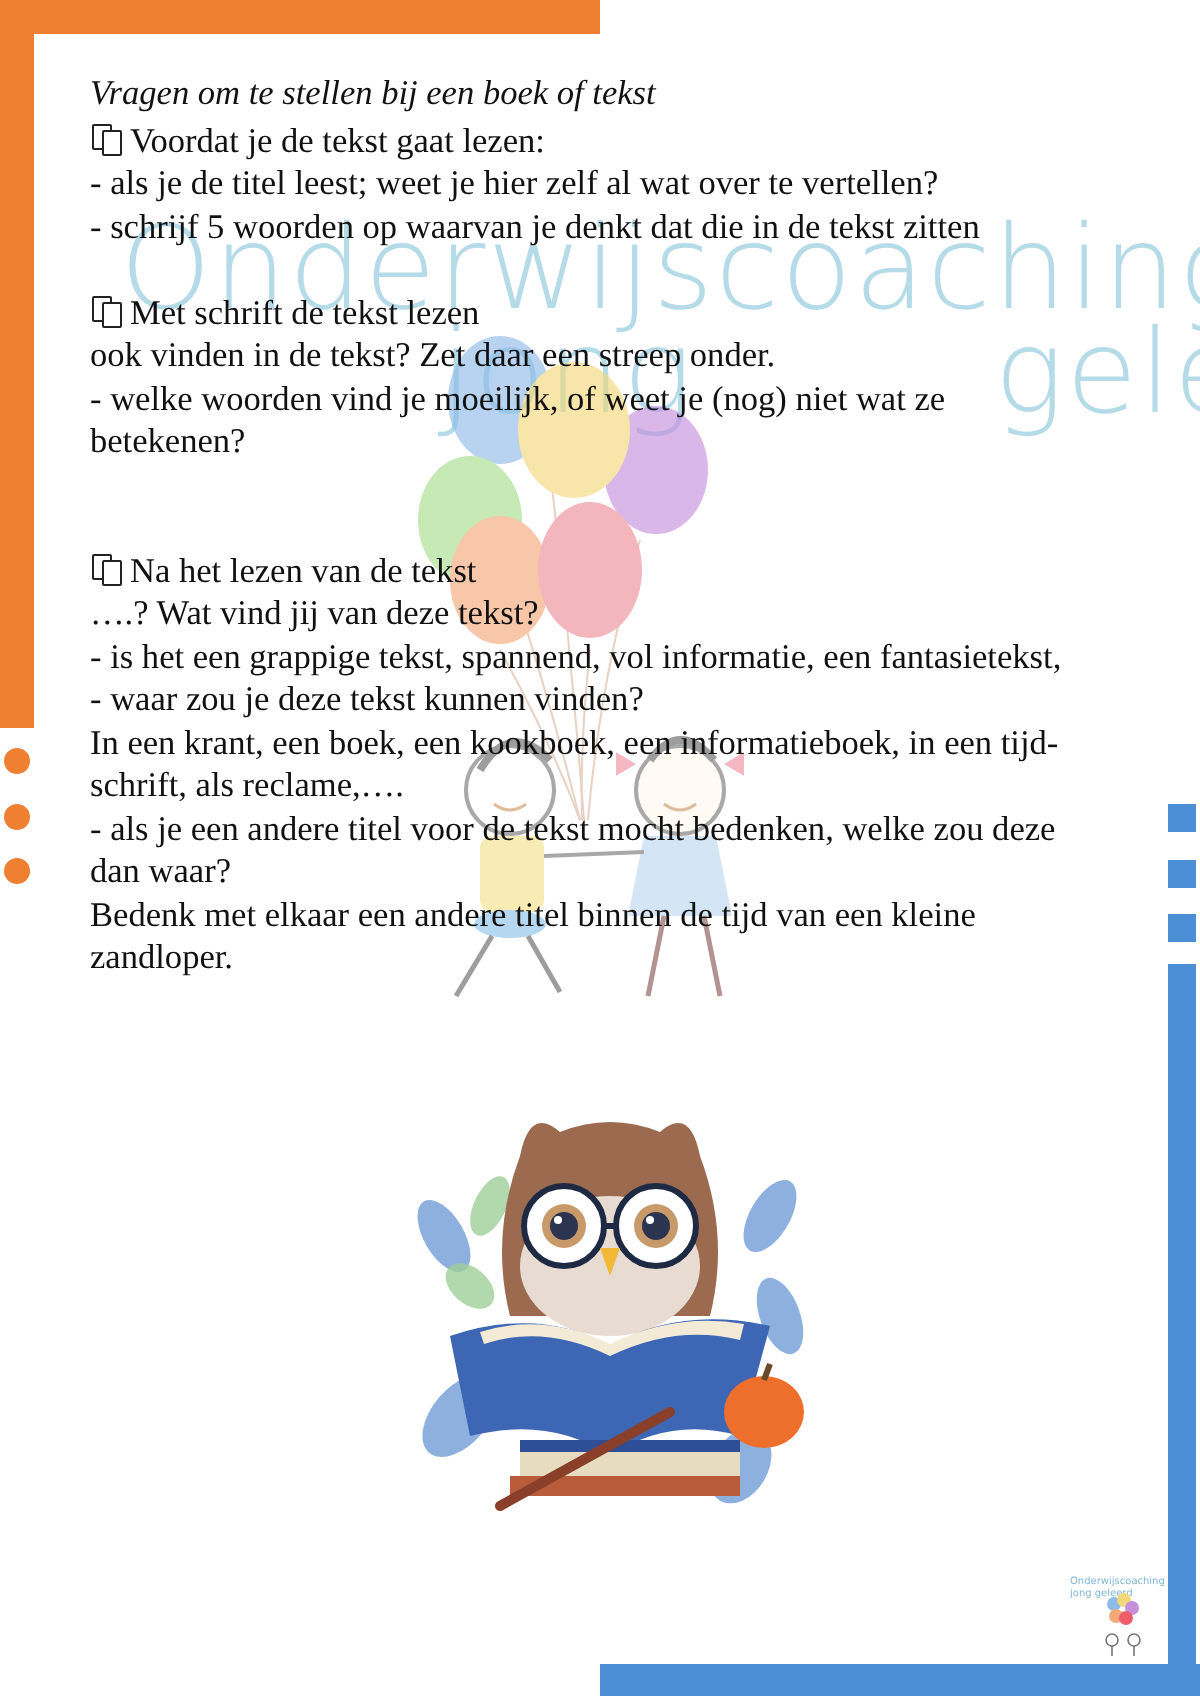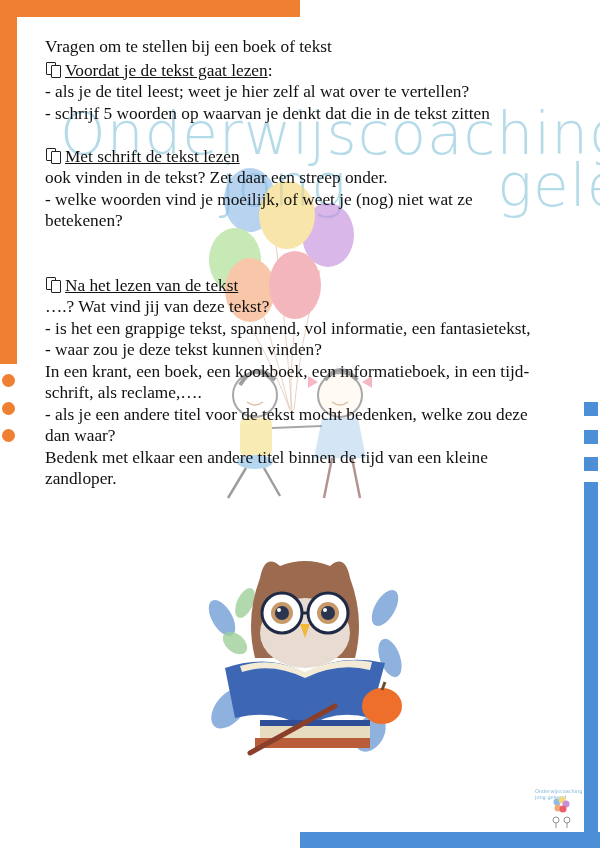--- a/index.html
+++ b/index.html
@@ -20,22 +20,22 @@
     .wm1 { left: 60px; top: 100px; font-size: 58px; }
     .wm2 { left: 220px; top: 152px; font-size: 58px; }
     .wm2 .gap { display: inline-block; width: 150px; }
 
     
     .illus { position: absolute; left: 200px; top: 150px; width: 180px; height: 350px; opacity: 0.85; }
 
     
     .content { position: absolute; left: 45px; top: 36px; width: 520px; font-size: 17.3px; line-height: 21.5px; }
     .content p { margin: 0; }
-    .title { margin-bottom: 2px !important; }
-    .heading { text-decoration: underline; }
+    .title { margin-bottom: 2px !important; font-style: italic; }
+    .heading { }
     .heading-row { display: flex; align-items: center; }
     .doc-icon { display: inline-block; width: 17px; height: 16px; position: relative; margin-right: 3px; }
     .doc-icon span { position: absolute; border: 1.3px solid #222; background: #fff; width: 8px; height: 11px; border-radius: 1px; }
     .doc-icon .a { left: 1px; top: 0; }
     .doc-icon .b { left: 6px; top: 3px; }
     .spacer { height: 21.5px; }
     .spacer2 { height: 43px; }
 
     
     .owl { position: absolute; left: 200px; top: 548px; width: 210px; height: 215px; }

